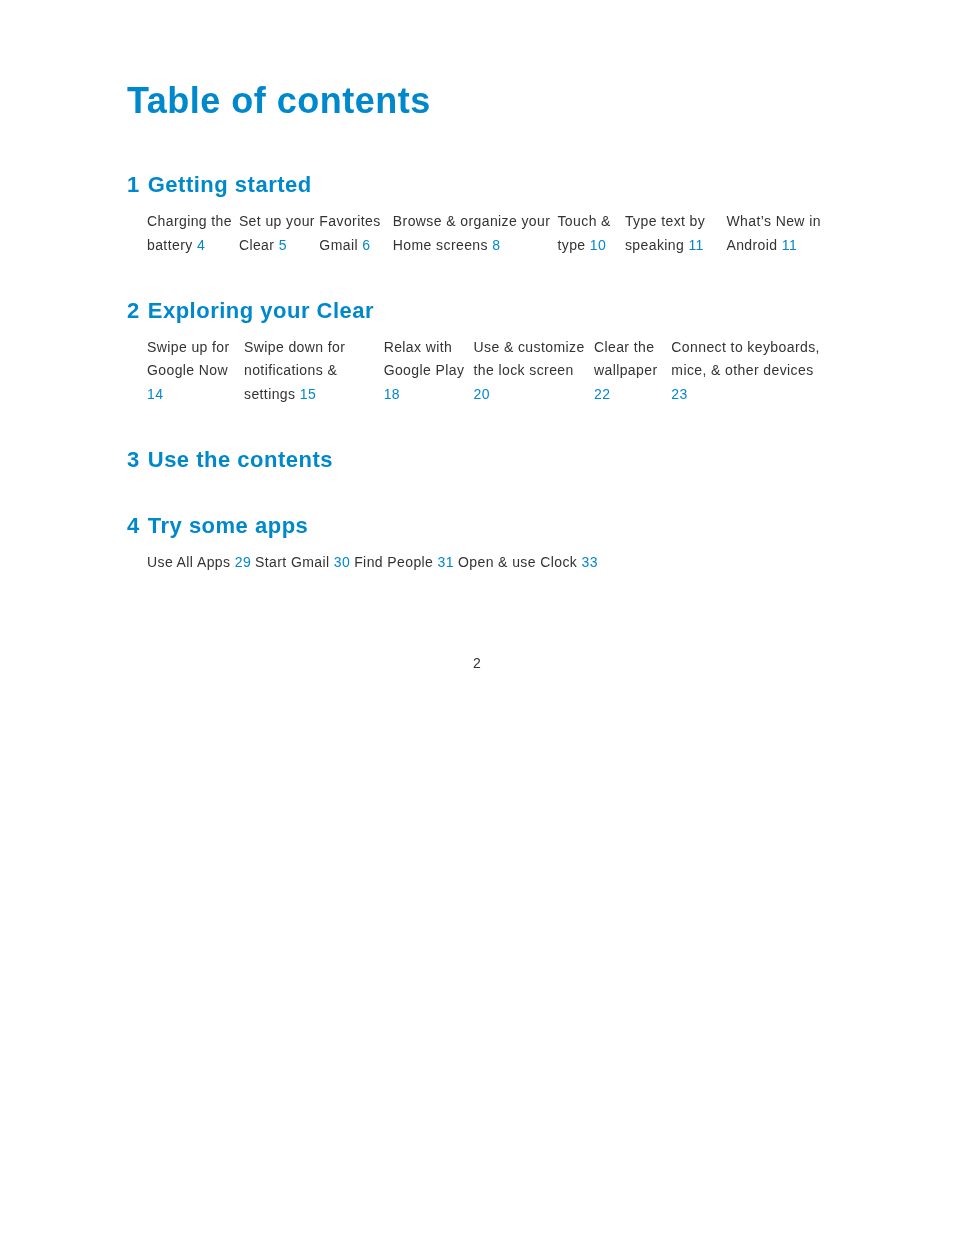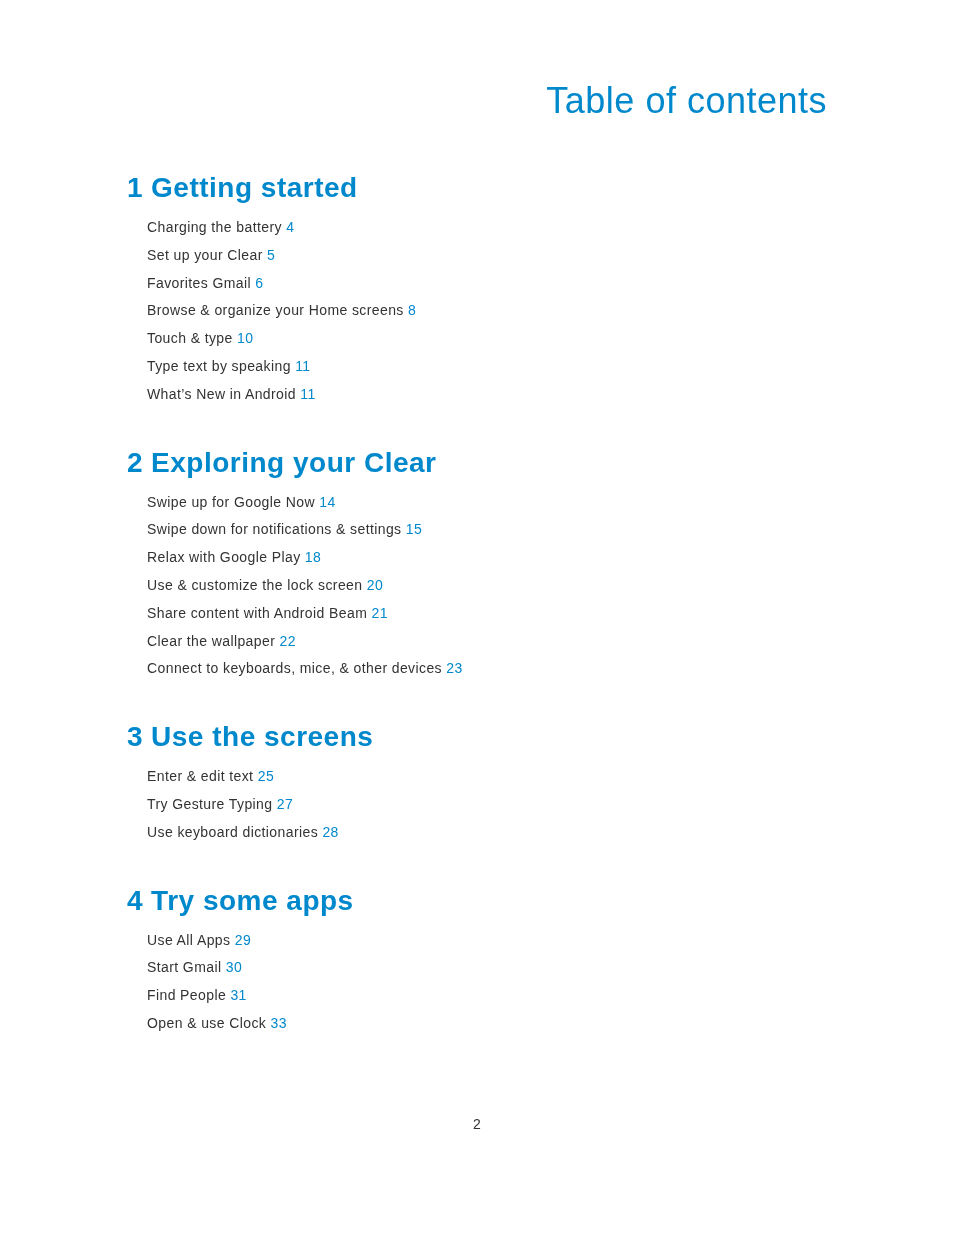--- a/index.html
+++ b/index.html
@@ -17,48 +17,48 @@
       flex-direction: column;
       align-items: center;
     }
 
     .page {
       width: 700px;
       padding: 80px 0 60px 0;
     }
 
     .page-title {
-      text-align: right;
+      text-align: left;
       font-size: 36px;
-      font-weight: normal;
+      font-weight: bold;
       color: #0088cc;
       margin-bottom: 50px;
       letter-spacing: 0.5px;
     }
 
     .section {
       margin-bottom: 40px;
     }
 
     .section-heading {
-      font-size: 28px;
+      font-size: 22px;
       font-weight: bold;
       color: #0088cc;
       margin-bottom: 12px;
       letter-spacing: 0.5px;
     }
 
     .section-heading .section-num {
       margin-right: 8px;
     }
 
     .toc-items {
       padding-left: 20px;
       display: flex;
-      flex-direction: column;
+      flex-direction: row;
       gap: 4px;
     }
 
     .toc-item {
       font-size: 14px;
       color: #333333;
       letter-spacing: 0.4px;
       line-height: 1.7;
     }
 
@@ -94,32 +94,26 @@
           <div class="toc-item"><span>What’s New in Android</span> <span class="page-num">11</span></div>
         </div>
       </div>
       <div class="section">
         <div class="section-heading"><span class="section-num">2</span><span>Exploring your Clear</span></div>
         <div class="toc-items">
           <div class="toc-item"><span>Swipe up for Google Now</span> <span class="page-num">14</span></div>
           <div class="toc-item"><span>Swipe down for notifications &amp; settings</span> <span class="page-num">15</span></div>
           <div class="toc-item"><span>Relax with Google Play</span> <span class="page-num">18</span></div>
           <div class="toc-item"><span>Use &amp; customize the lock screen</span> <span class="page-num">20</span></div>
-          <div class="toc-item"><span>Share content with Android Beam</span> <span class="page-num">21</span></div>
           <div class="toc-item"><span>Clear the wallpaper</span> <span class="page-num">22</span></div>
           <div class="toc-item"><span>Connect to keyboards, mice, &amp; other devices</span> <span class="page-num">23</span></div>
         </div>
       </div>
       <div class="section">
-        <div class="section-heading"><span class="section-num">3</span><span>Use the screens</span></div>
-        <div class="toc-items">
-          <div class="toc-item"><span>Enter &amp; edit text</span> <span class="page-num">25</span></div>
-          <div class="toc-item"><span>Try Gesture Typing</span> <span class="page-num">27</span></div>
-          <div class="toc-item"><span>Use keyboard dictionaries</span> <span class="page-num">28</span></div>
-        </div>
+        <div class="section-heading"><span class="section-num">3</span><span>Use the contents</span></div>
       </div>
       <div class="section">
         <div class="section-heading"><span class="section-num">4</span><span>Try some apps</span></div>
         <div class="toc-items">
           <div class="toc-item"><span>Use All Apps</span> <span class="page-num">29</span></div>
           <div class="toc-item"><span>Start Gmail</span> <span class="page-num">30</span></div>
           <div class="toc-item"><span>Find People</span> <span class="page-num">31</span></div>
           <div class="toc-item"><span>Open &amp; use Clock</span> <span class="page-num">33</span></div>
         </div>
       </div>

